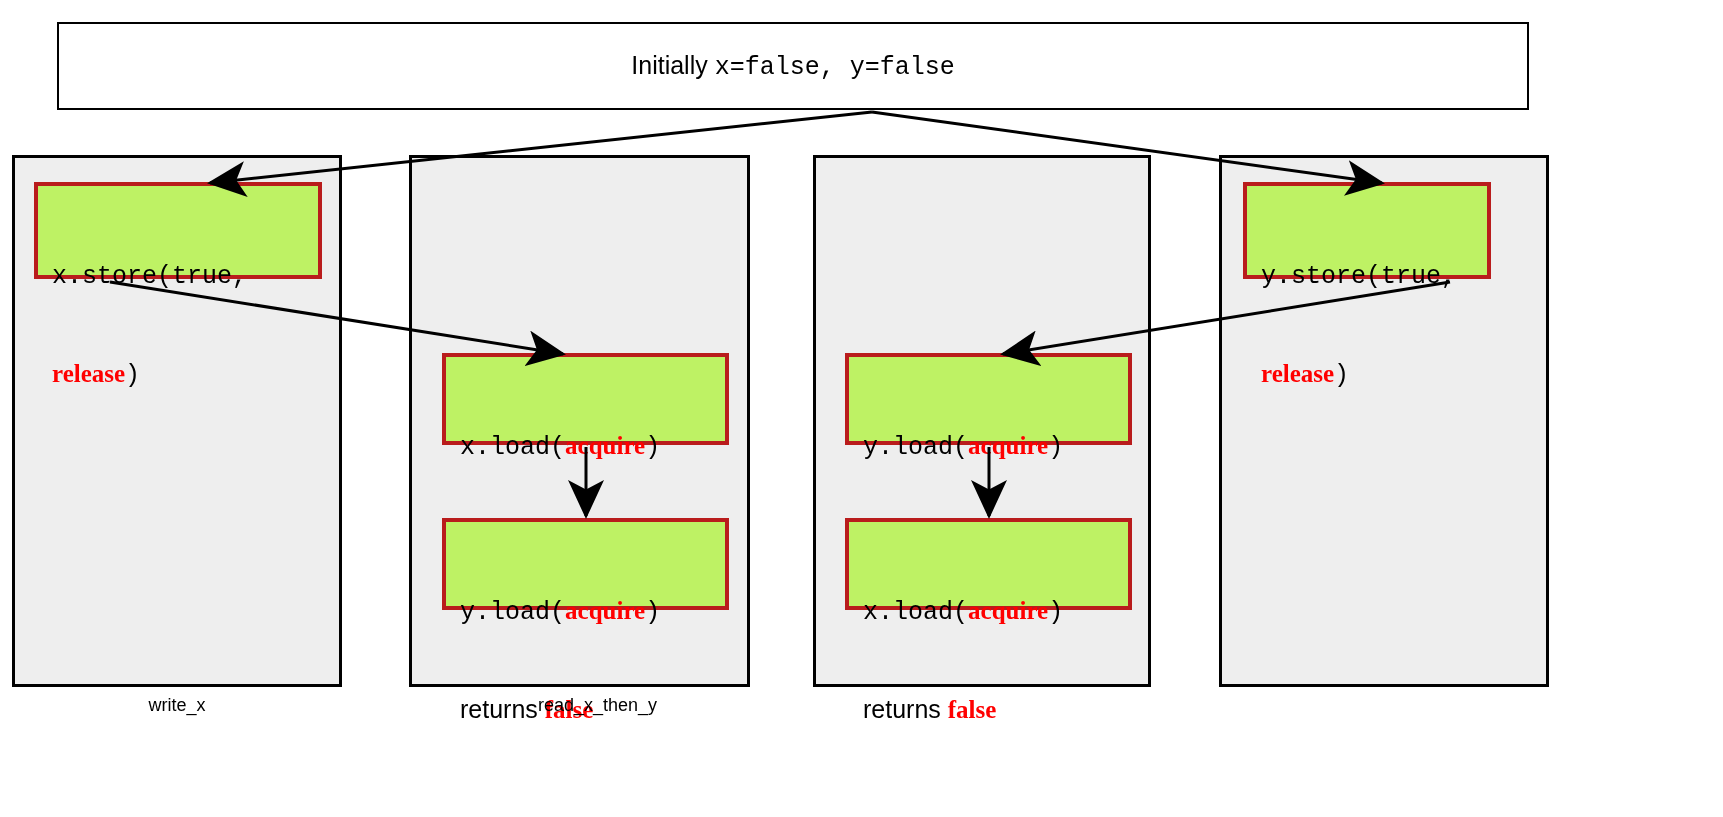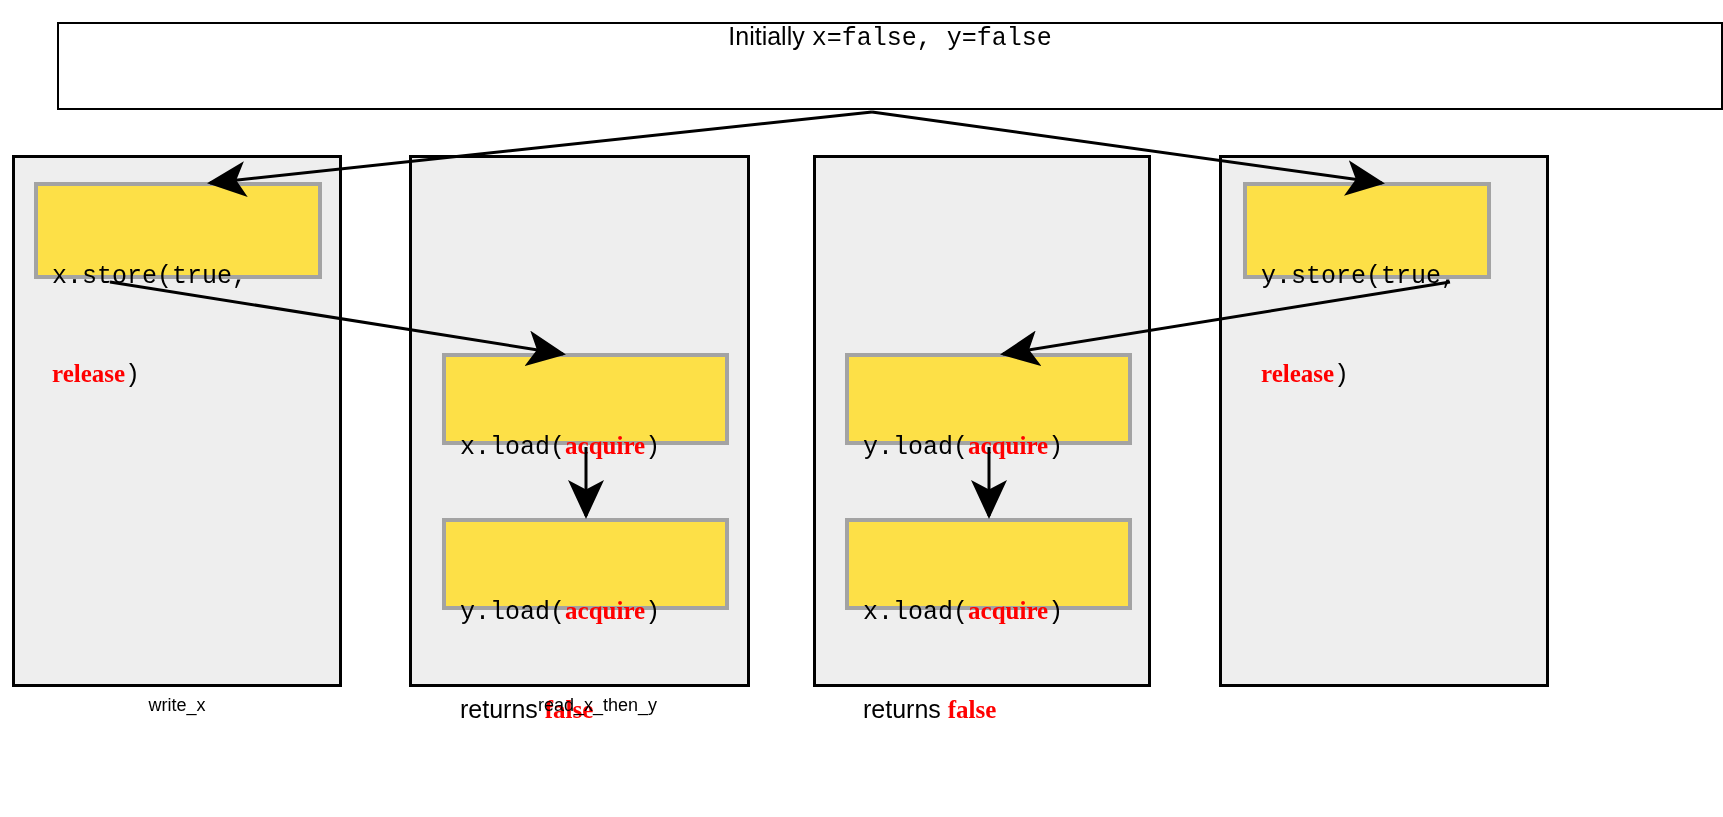--- a/index.html
+++ b/index.html
@@ -8,25 +8,25 @@
     background:#ffffff;
     font-family:"Liberation Sans", sans-serif;
     position:relative;
     overflow:hidden;
   }
   #stage{position:absolute;left:0;top:0;width:1723px;height:817px;}
 
   
   .header-box{
     position:absolute;
-    left:57px;top:22px;width:1666px;height:88px;
+    left:57px;top:22px;width:1472px;height:88px;
     border:2px solid #000;
     background:#ffffff;
     box-sizing:border-box;
-    display:flex;align-items:flex-start;justify-content:center;
+    display:flex;align-items:center;justify-content:center;
   }
   .header-text{
     font-size:25px;
     color:#000;
     white-space:pre;
     line-height:1;
   }
   .mono{font-family:"Liberation Mono", monospace;}
   .sans{font-family:"Liberation Sans", sans-serif;}
 
@@ -41,22 +41,22 @@
     position:absolute;
     text-align:center;
     font-size:18px;
     color:#000;
     white-space:pre;
   }
 
   
   .op-box{
     position:absolute;
-    background:#fde047;
-    border:4px solid #a3a3a3;
+    background:#bef264;
+    border:4px solid #b91c1c;
     box-sizing:border-box;
     padding:8px 14px 6px 14px;
     font-size:25px;
     line-height:1.28;
     color:#000;
     white-space:pre;
   }
   .op-line{white-space:pre;}
   .kw{color:#ff0000;font-weight:bold;font-family:Liberation Serif, serif;}
   .mv{font-family:"Liberation Mono", monospace;color:#000;}

